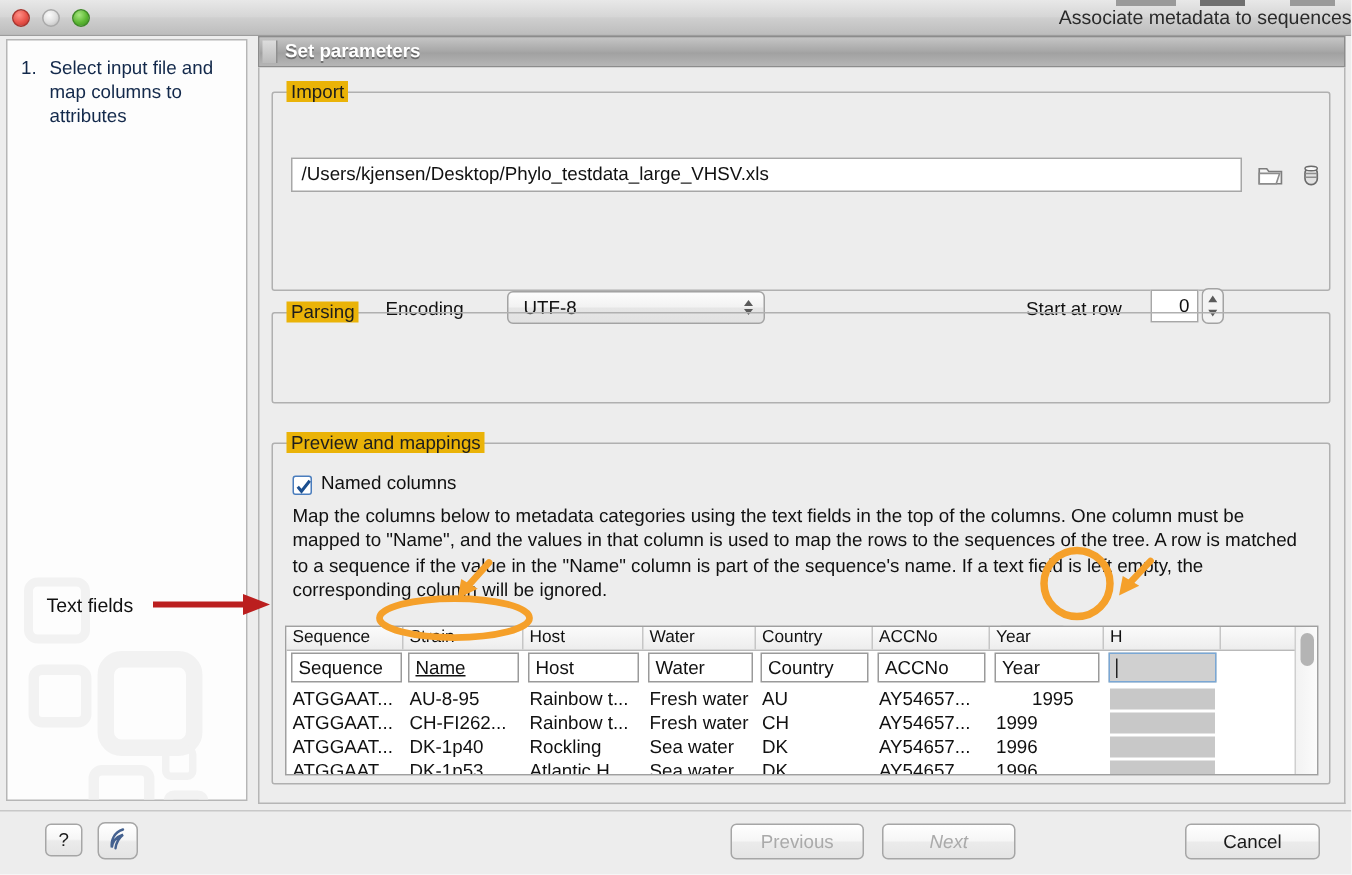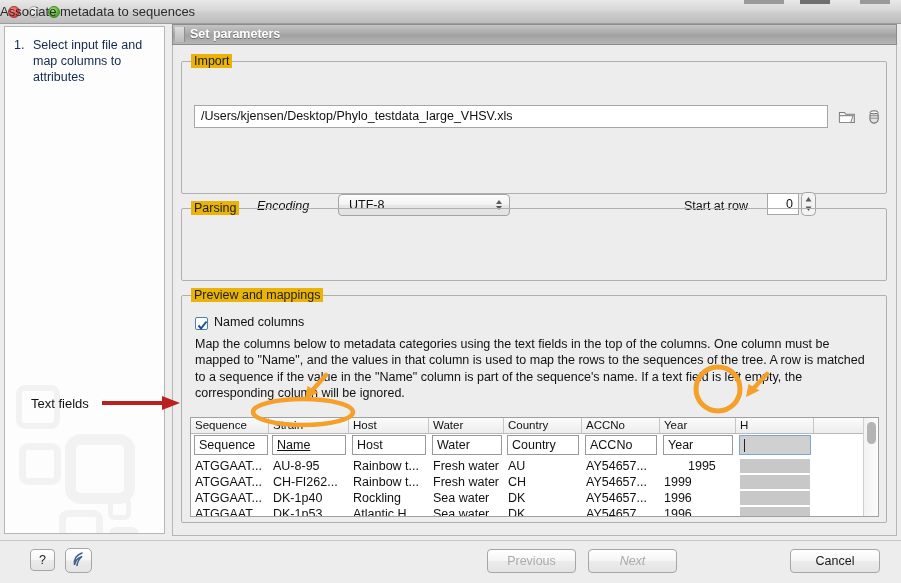--- a/index.html
+++ b/index.html
@@ -61,21 +61,21 @@
   .traffic.max {
     left: 48px;
     background: radial-gradient(circle at 38% 30%, #a6e67f 0%, #5db834 55%, #3b8a20 100%);
     border: 1px solid #3f8a27;
   }
   .window-title {
     position: absolute;
     left: 0; top: 0;
     width: 901px;
     line-height: 23px;
-    text-align: left;
+    text-align: right;
     font-size: 13px;
     color: #2b2b2b;
     font-family: "Liberation Sans", sans-serif;
   }
 
   
   .body-area {
     position: absolute;
     left: 0; top: 24px;
     width: 901px; height: 516px;
@@ -187,21 +187,21 @@
   .group-title {
     position: absolute;
     top: -8px; left: 9px;
     padding: 0 3px;
     background: #eab308;
     font-size: 12.5px;
     color: #1d1d1d;
   }
 
   #group-import  { left: 8px;  top: 16px;  width: 706px; height: 133px; }
-  #group-parsing { left: 8px;  top: 163px; width: 706px; height: 73px;  }
+  #group-parsing { left: 8px;  top: 163px; width: 706px; height: 61px;  }
   #group-preview { left: 8px;  top: 250px; width: 706px; height: 228px; }
 
   
   .file-input {
     position: absolute;
     left: 12px; top: 43px;
     width: 634px; height: 23px;
     background: #ffffff;
     border: 1px solid #a7a7a7;
     box-sizing: border-box;
@@ -219,21 +219,21 @@
   }
   #btn-browse-folder { left: 655px; }
   #btn-browse-db     { left: 682px; }
 
   
   .lbl {
     position: absolute;
     font-size: 12.5px;
     color: #111;
   }
-  #lbl-encoding { left: 75px; top: 137px; font-style: italic; }
+  #lbl-encoding { left: 75px; top: 137px; }
   .combo {
     position: absolute;
     background: linear-gradient(to bottom, #fdfdfd 0%, #f2f2f2 48%, #e6e6e6 52%, #e2e2e2 100%);
     border: 1px solid #a3a3a3;
     border-radius: 4px;
     box-sizing: border-box;
     font-size: 12.5px;
     color: #111;
   }
   #combo-encoding {

